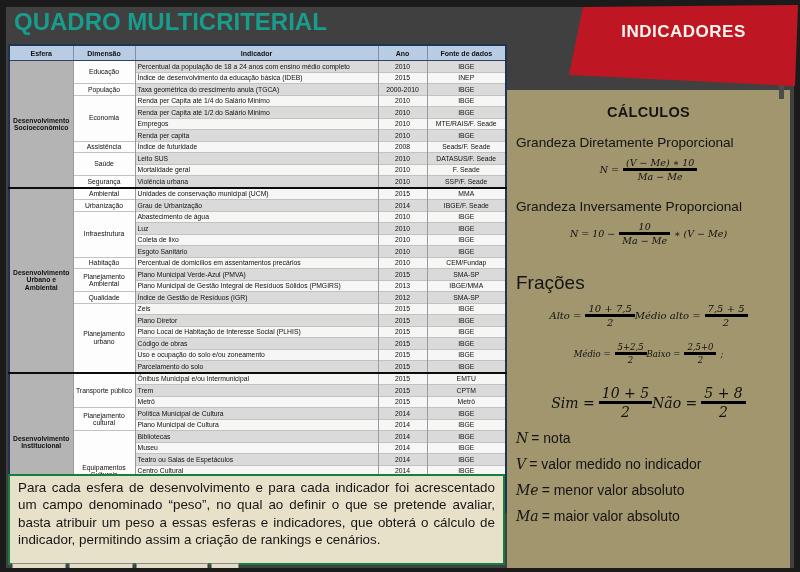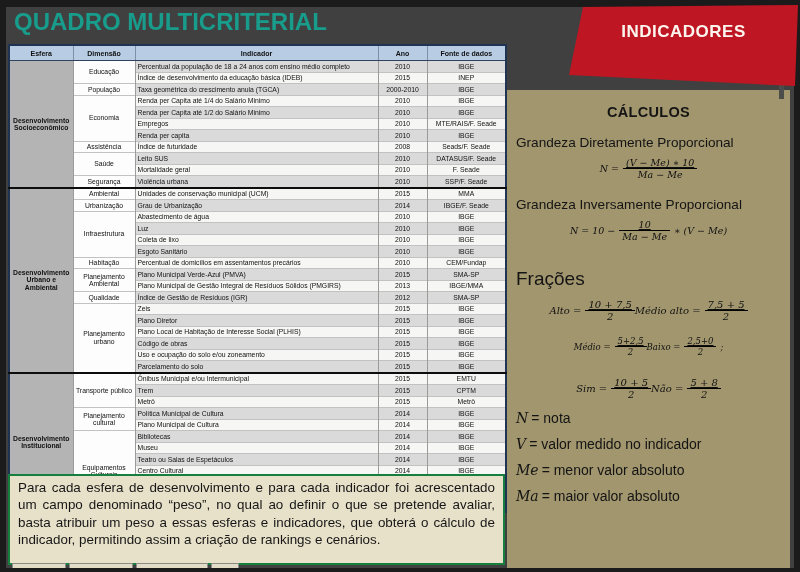--- a/index.html
+++ b/index.html
@@ -50,27 +50,27 @@
   .tabs .tab{height:8px;background:#e3ddc8;border:1px solid #8a8a86;}
 
   
   .panel{position:absolute;left:507px;top:90px;width:283px;height:478px;background:#a2966e;
          color:#141414;z-index:4;box-sizing:border-box;}
   .panel .calc-title{text-align:center;font-weight:bold;font-size:14.5px;padding-top:14px;letter-spacing:.3px;}
   .panel .g-head{margin:15px 0 0 9px;font-size:13.6px;}
   .math{font-family:"DejaVu Serif",serif;font-style:italic;color:#101010;}
   .formula{display:flex;justify-content:center;align-items:center;gap:4px;margin-top:7px;font-size:9.5px;}
   .frac{display:inline-block;text-align:center;vertical-align:middle;}
-  .frac .num{display:block;border-bottom:1px solid #000000;padding:0 3px;text-decoration:underline;}
+  .frac .num{display:block;border-bottom:3px solid #000000;padding:0 3px;}
   .frac .den{display:block;padding:0 3px;}
   .frac-heading{margin:26px 0 0 9px;font-size:19px;}
   .frac-line{display:flex;justify-content:center;align-items:center;gap:0;}
   .fl1{margin-top:9px;font-size:10px;}
   .fl2{margin-top:14px;font-size:8.5px;}
-  .fl3{margin-top:20px;font-size:10px;}
+  .fl3{margin-top:20px;font-size:14px;}
   .frac-item{display:inline-flex;align-items:center;gap:4px;}
   .onde-head{margin:30px 0 0 9px;font-size:14px;}
   .def-line{margin:10px 0 0 9px;font-size:14px;}
   .def-line .sym{font-family:"DejaVu Serif",serif;font-style:italic;margin-right:3px;}
 </style>
 </head>
 <body>
 
 <div id="stage">
 

